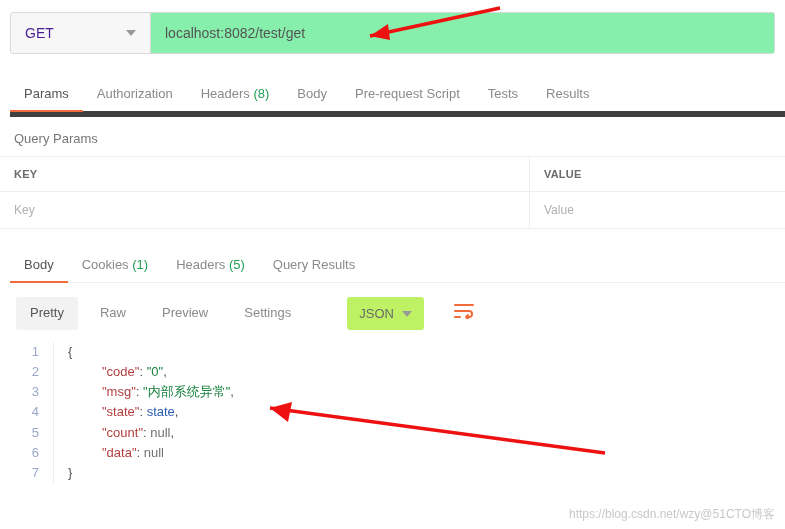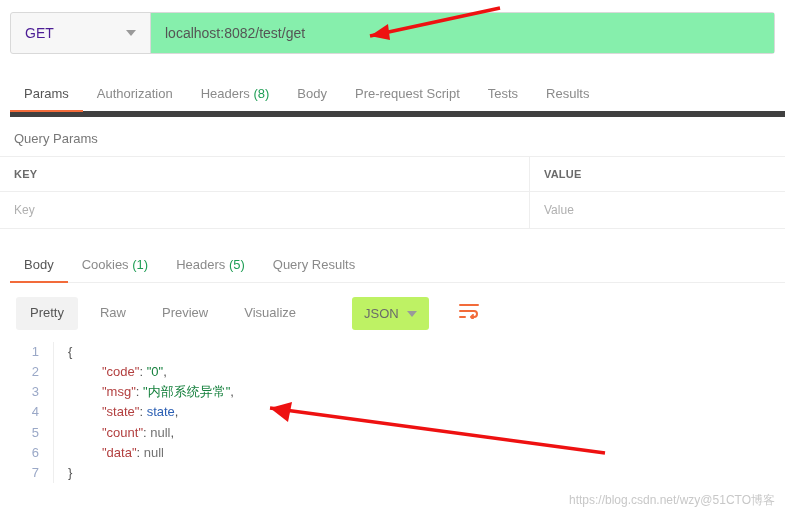--- a/index.html
+++ b/index.html
@@ -37,21 +37,21 @@
   .gutter div{padding:0 4px}
   .code{padding-left:14px}
   .brace{color:#555}
   .key-s{color:#b23f3f}
   .str{color:#15803d}
   .punc{color:#555}
   .bool{color:#2b5fb3}
   .null{color:#737373}
   .indent{display:inline-block;width:34px}
   .arrow1{position:absolute}
-  .watermark{position:absolute;right:10px;bottom:20px;color:#c8c8c8;font-size:12px;white-space:nowrap}
+  .watermark{position:absolute;right:10px;bottom:6px;color:#c8c8c8;font-size:12px;white-space:nowrap}
 </style>
 </head>
 <body>
 
 <div class="req-row">
   <div class="method">
     <span>GET</span>
     <span class="caret"></span>
   </div>
   <div class="url">
@@ -97,21 +97,21 @@
     <span>Headers</span>
     <span class="green">(5)</span>
   </div>
   <div class="res-tab">Query Results</div>
 </div>
 
 <div class="toolbar">
   <div class="tb-item active">Pretty</div>
   <div class="tb-item">Raw</div>
   <div class="tb-item">Preview</div>
-  <div class="tb-item">Visualize</div>
+  <div class="tb-item">Settings</div>
   <div class="spacer"></div>
   <div class="fmt">
     <span>JSON</span>
     <span class="caret"></span>
   </div>
   <div class="wrap-icon">
     <svg width="20" height="16" viewBox="0 0 20 16">
         <path d="M1 2h18M1 8h14a3 3 0 010 6h-3m0 0l2-2m-2 2l2 2M1 14h5" stroke="#f26b3a" stroke-width="2" fill="none" stroke-linecap="round"></path>
       </svg>
   </div>

